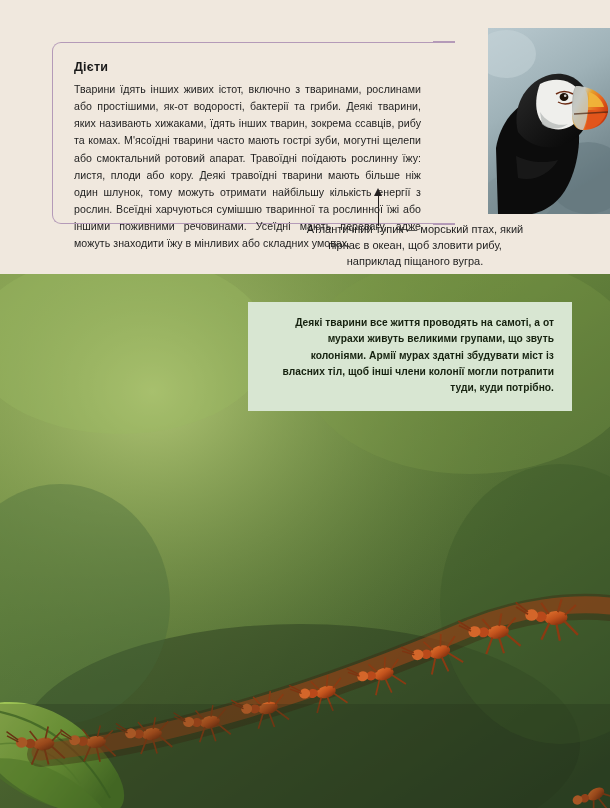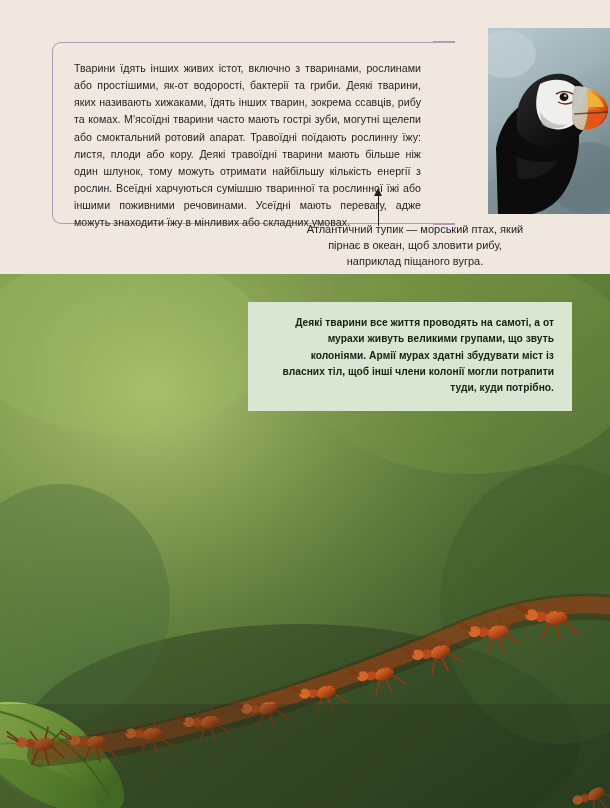--- a/index.html
+++ b/index.html
@@ -159,20 +159,21 @@
 </head>
 <body>
 
 <div class="page">
 
   <div class="page-number">7</div>
 
   <div class="bracket"></div>
 
   <div class="text-panel">
+    <div class="section-title">Дієти</div>
     <div class="body-text">Тварини їдять інших живих істот, включно з тваринами, рослинами або простішими, як-от водорості, бактерії та гриби. Деякі тварини, яких називають хижаками, їдять інших тварин, зокрема ссавців, рибу та комах. М'ясоїдні тварини часто мають гострі зуби, могутні щелепи або смоктальний ротовий апарат. Травоїдні поїдають рослинну їжу: листя, плоди або кору. Деякі травоїдні тварини мають більше ніж один шлунок, тому можуть отримати найбільшу кількість енергії з рослин. Всеїдні харчуються сумішшю тваринної та рослинної їжі або іншими поживними речовинами. Усеїдні мають перевагу, адже можуть знаходити їжу в мінливих або складних умовах.</div>
   </div>
 
   <div class="puffin-photo">
     <svg class="puffin-svg" width="122" height="186" viewBox="0 0 122 186" xmlns="http://www.w3.org/2000/svg">
       <defs>
         <linearGradient id="bgsky" x1="0" y1="0" x2="0.4" y2="1">
           <stop offset="0%" stop-color="#b9c9cf"></stop>
           <stop offset="45%" stop-color="#9fb2b8"></stop>
           <stop offset="100%" stop-color="#6f8288"></stop>

